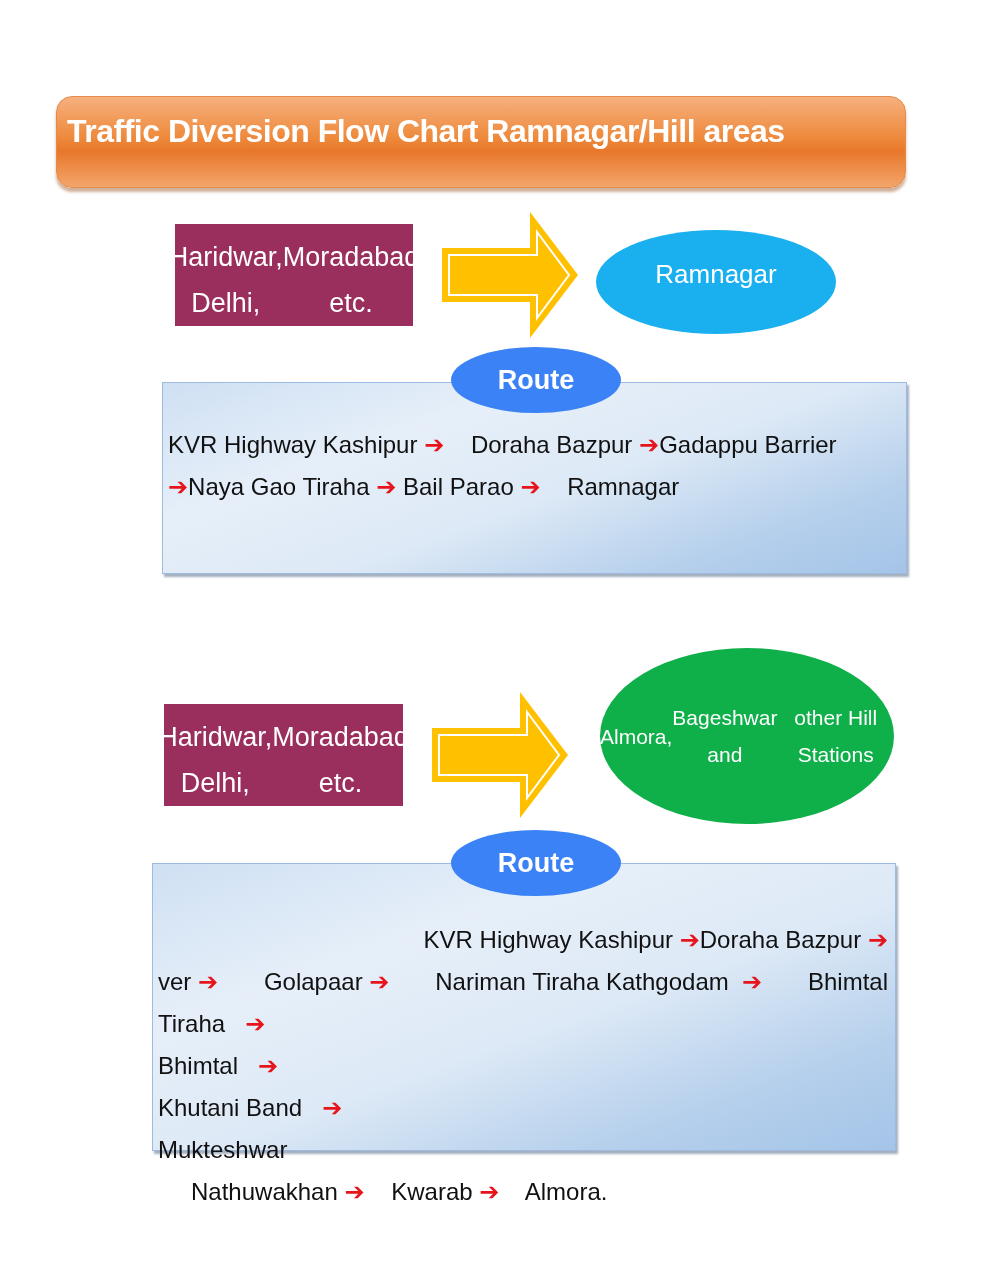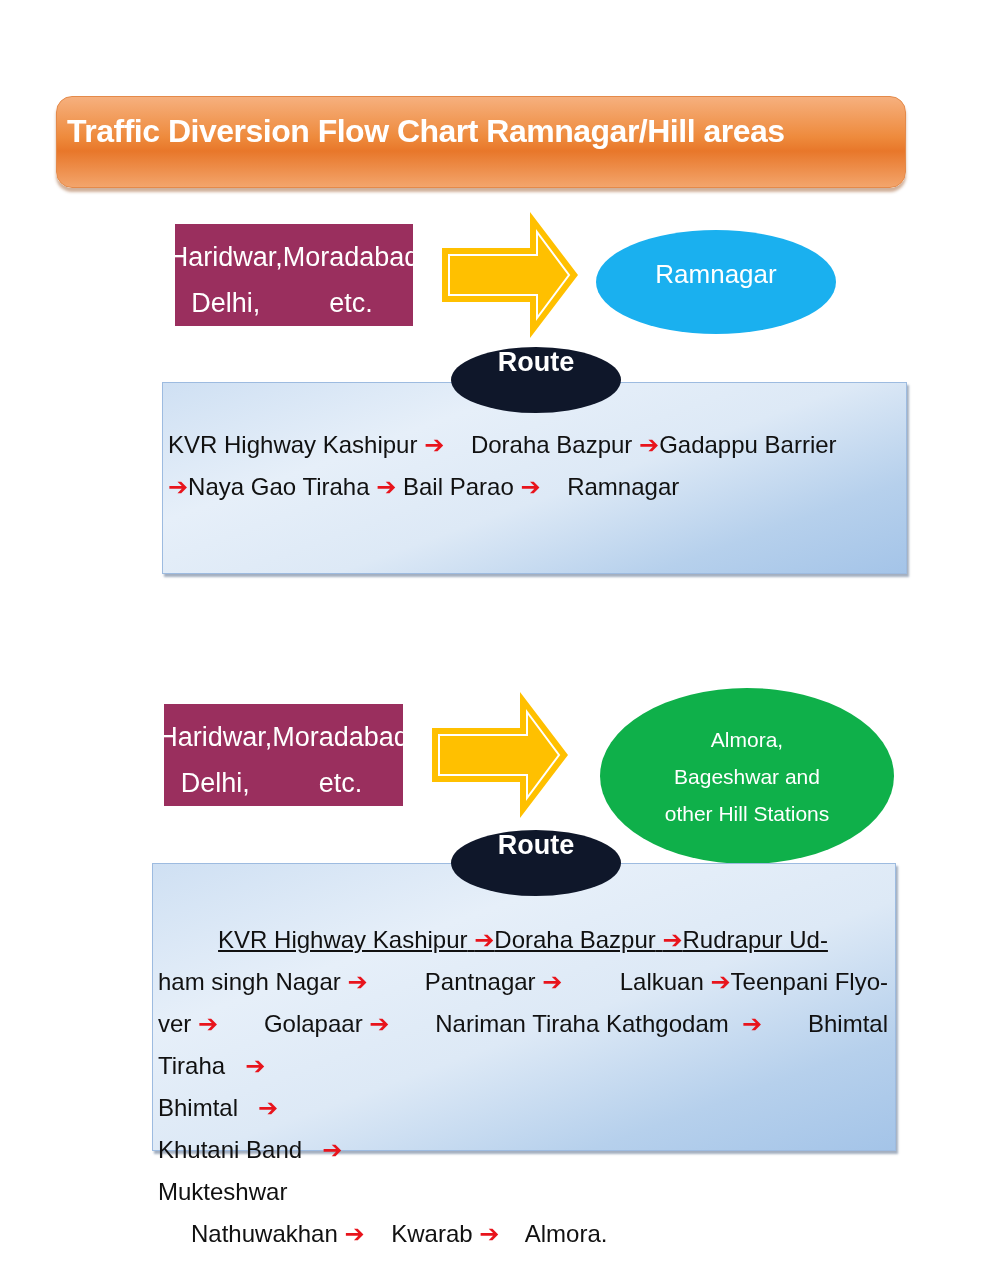--- a/index.html
+++ b/index.html
@@ -29,22 +29,22 @@
     align-items: center; justify-content: center; text-align: center;
   }
   .route-box {
     position: absolute;
     background: linear-gradient(160deg, #cfe0f3 0%, #e6eff9 30%, #dde9f6 55%, #b6d0ec 80%, #a4c4e8 100%);
     border: 1px solid #9dbbe0;
     box-shadow: 2px 3px 2px rgba(90,110,140,0.55);
   }
   .route-pill {
     position: absolute; width: 170px; height: 66px; border-radius: 50%;
-    background: #0f172a; color: #ffffff; font-weight: bold; font-size: 27px;
-    display: flex; align-items: flex-start; justify-content: center;
+    background: #3b82f6; color: #ffffff; font-weight: bold; font-size: 27px;
+    display: flex; align-items: center; justify-content: center;
   }
   .route-text {
     position: absolute; color: #111111; font-size: 24px; text-align: justify;
     text-align-last: left;
   }
   .arr { color: #e8141c; font-weight: bold; }
 </style>
 </head>
 <body>
 
@@ -91,42 +91,36 @@
 <div class="source-box" style="left:164px;top:704px;width:239px;height:102px;">
   <span>Haridwar, Delhi,</span>
   <span>Moradabad etc.</span>
 </div>
 
 <svg class="big-arrow" style="left:430px;top:690px;" width="140" height="130" viewBox="0 0 140 130">
   <polygon points="2,38 90,38 90,2 138,65 90,128 90,92 2,92" fill="#ffc000"></polygon>
   <polygon points="9,45 97,45 97,22 129,65 97,108 97,85 9,85" fill="none" stroke="#ffffff" stroke-width="2"></polygon>
 </svg>
 
-<div class="dest-ellipse" style="left:600px;top:688px;width:294px;height:176px;background:#0fb04a;font-size:21px;line-height:37px;flex-direction:column;">
+<div class="dest-ellipse" style="left:600px;top:648px;width:294px;height:176px;background:#0fb04a;font-size:21px;line-height:37px;">
   <span>Almora,</span>
   <span>Bageshwar and</span>
   <span>other Hill Stations</span>
 </div>
 
 <div class="route-box" style="left:152px;top:863px;width:742px;height:286px;"></div>
 
 <div class="route-pill" style="left:451px;top:830px;">
   <span>Route</span>
 </div>
 
 <div class="route-text" style="left:158px;top:919px;width:730px;line-height:42px;">
-  <div style="display:flex;justify-content:center;white-space:nowrap;text-decoration:underline;">
+  <div style="display:flex;justify-content:flex-end;white-space:nowrap;">
     <span><span>KVR Highway Kashipur</span> <span class="arr">➔</span></span>
     <span><span>Doraha Bazpur</span> <span class="arr">➔</span></span>
-    <span>Rudrapur Ud-</span>
-  </div>
-  <div style="display:flex;justify-content:space-between;white-space:nowrap;">
-    <span><span>ham singh Nagar</span> <span class="arr">➔</span></span>
-    <span><span>Pantnagar</span> <span class="arr">➔</span></span>
-    <span><span>Lalkuan</span> <span class="arr">➔</span><span>Teenpani Flyo-</span></span>
   </div>
   <div style="display:flex;justify-content:space-between;white-space:nowrap;">
     <span><span>ver</span> <span class="arr">➔</span></span>
     <span><span>Golapaar</span> <span class="arr">➔</span></span>
     <span><span>Nariman Tiraha Kathgodam</span> &nbsp;<span class="arr">➔</span></span>
     <span>Bhimtal</span>
   </div>
   <div style="display:flex;justify-content:flex-end;white-space:nowrap;flex-direction:column;">
     <span><span>Tiraha</span> &nbsp;&nbsp;<span class="arr">➔</span></span>
     <span><span>Bhimtal</span> &nbsp;&nbsp;<span class="arr">➔</span></span>

